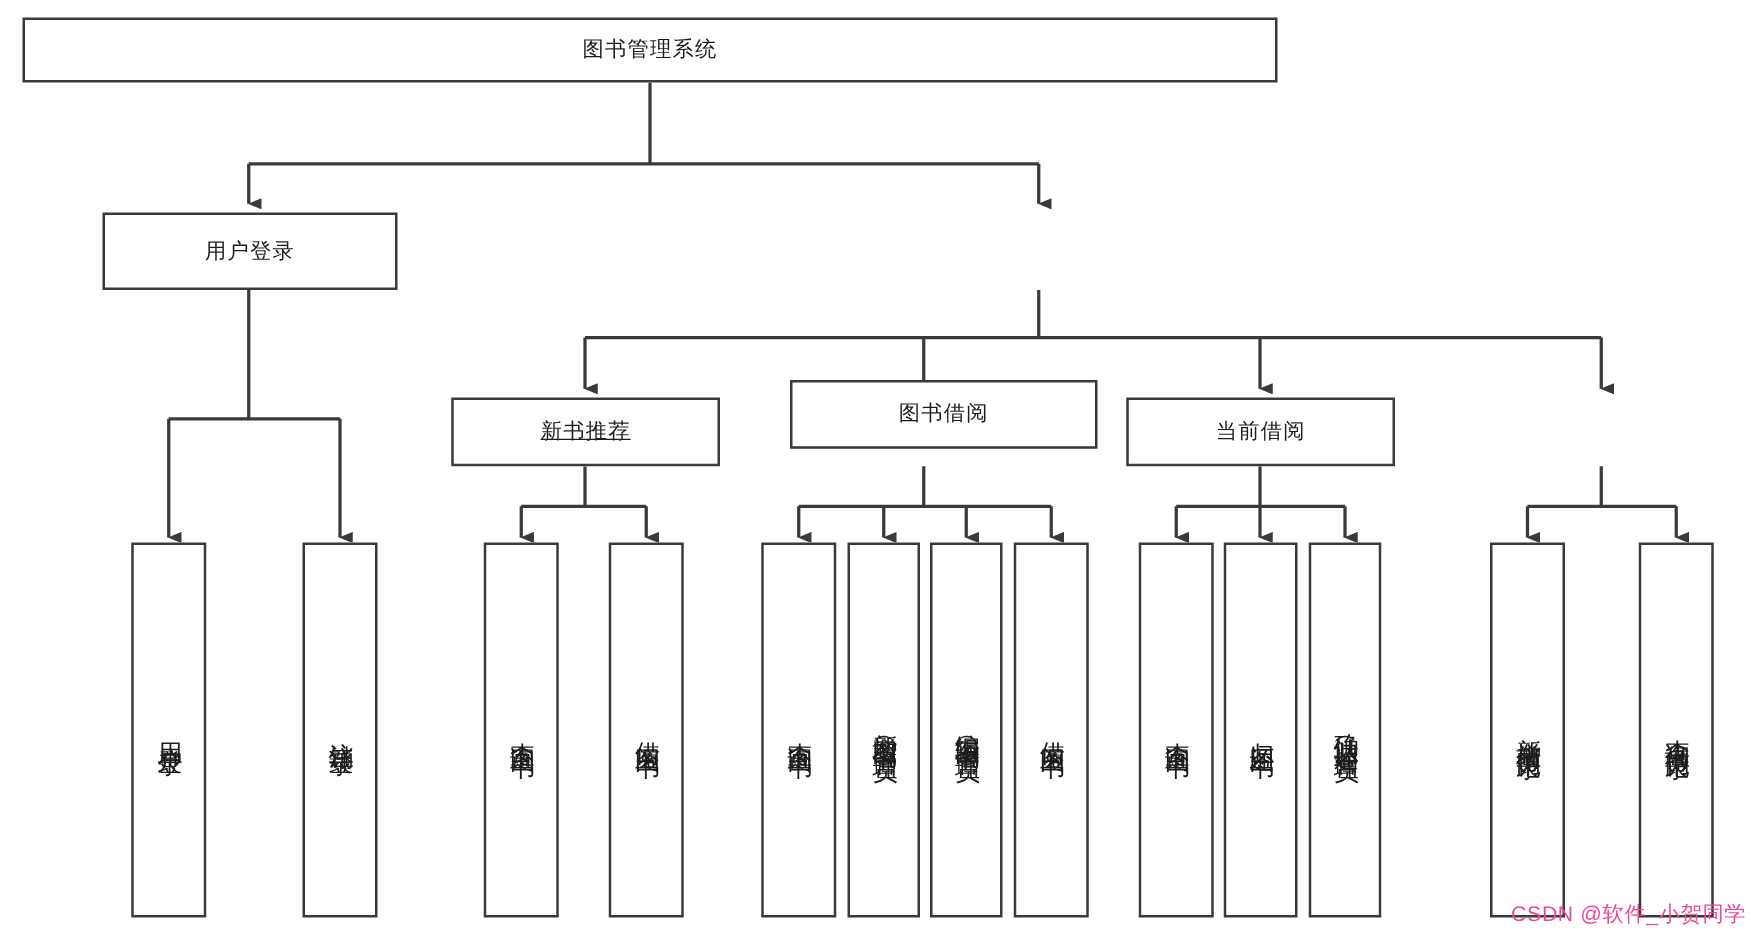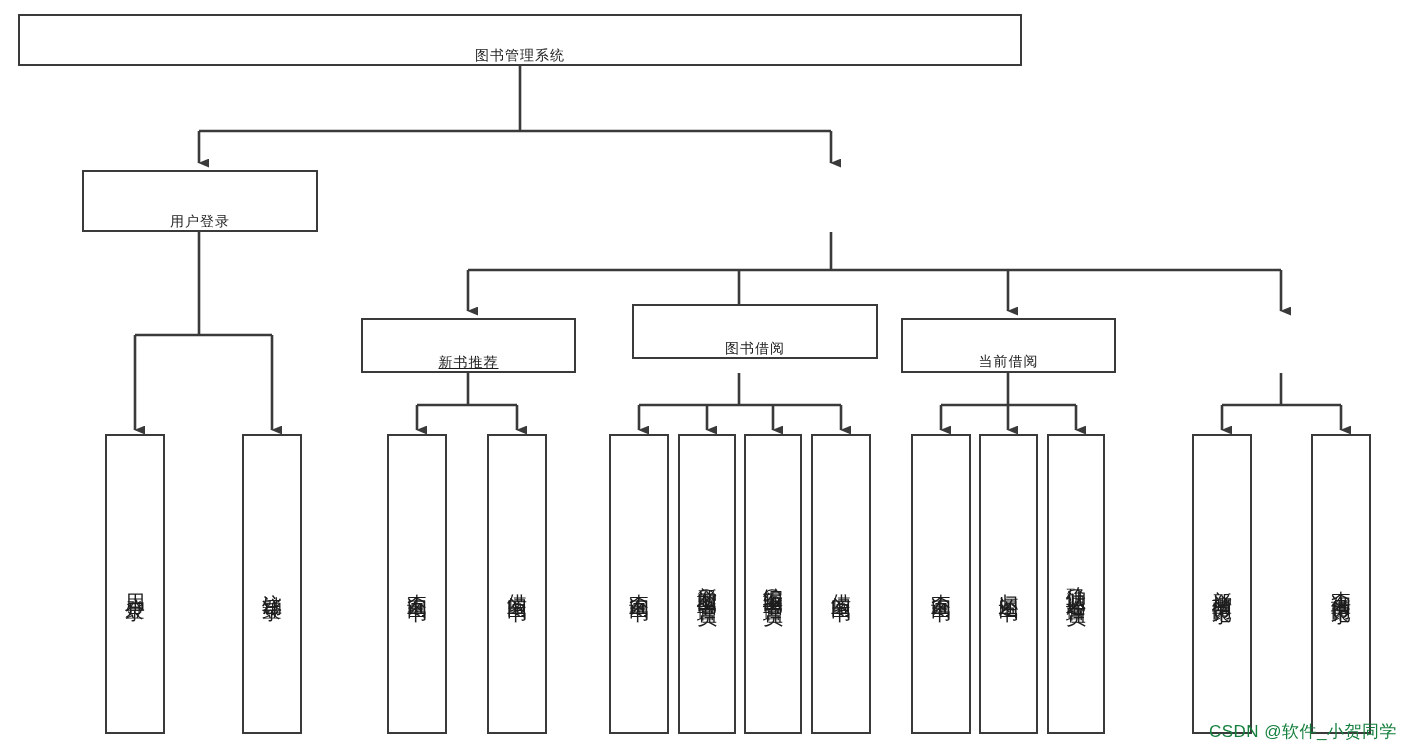--- a/index.html
+++ b/index.html
@@ -32,24 +32,23 @@
     position: absolute;
     box-sizing: border-box;
     border: 2px solid #3a3a3a;
     background: #ffffff;
     display: flex;
     align-items: center;
     justify-content: center;
     color: #1c1c1c;
   }
   .node.horiz {
-    font-size: 14px;
+    font-size: 17px;
     letter-spacing: 1px;
     line-height: 1.2;
-    align-items: flex-end;
   }
   .node.vert {
     writing-mode: vertical-rl;
     text-orientation: upright;
     font-size: 20px;
     line-height: 1.15;
     letter-spacing: 2px;
     padding: 6px 0;
   }
   .node.vert .label {
@@ -61,21 +60,21 @@
   }
   .node .label {
     display: block;
     white-space: pre;
   }
   #watermark {
     position: absolute;
     right: 8px;
     bottom: 4px;
     font-size: 17px;
-    color: #15803d;
+    color: #ec4899;
     letter-spacing: 0.5px;
     white-space: nowrap;
     font-family: "Liberation Sans", "DejaVu Sans", sans-serif;
   }
 </style>
 </head>
 <body>
 
 <div id="diagram-root">
 
@@ -137,21 +136,21 @@
   <div class="node horiz" style="left:82px; top:170px; width:236px; height:62px;">
     <span class="label">用户登录</span>
   </div>
 
   <div class="node horiz" style="left:361px; top:318px; width:215px; height:55px;text-decoration:underline;">
     <span class="label">新书推荐</span>
   </div>
   <div class="node horiz" style="left:632px; top:304px; width:246px; height:55px;">
     <span class="label">图书借阅</span>
   </div>
-  <div class="node horiz" style="left:901px; top:318px; width:215px; height:55px;font-family:Liberation Mono, monospace;">
+  <div class="node horiz" style="left:901px; top:318px; width:215px; height:55px;">
     <span class="label">当前借阅</span>
   </div>
 
   <div class="node vert" style="left:105px; top:434px; width:60px; height:300px;">
     <span class="label">用户登录</span>
   </div>
   <div class="node vert" style="left:242px; top:434px; width:60px; height:300px;">
     <span class="label">注销登录</span>
   </div>
 

